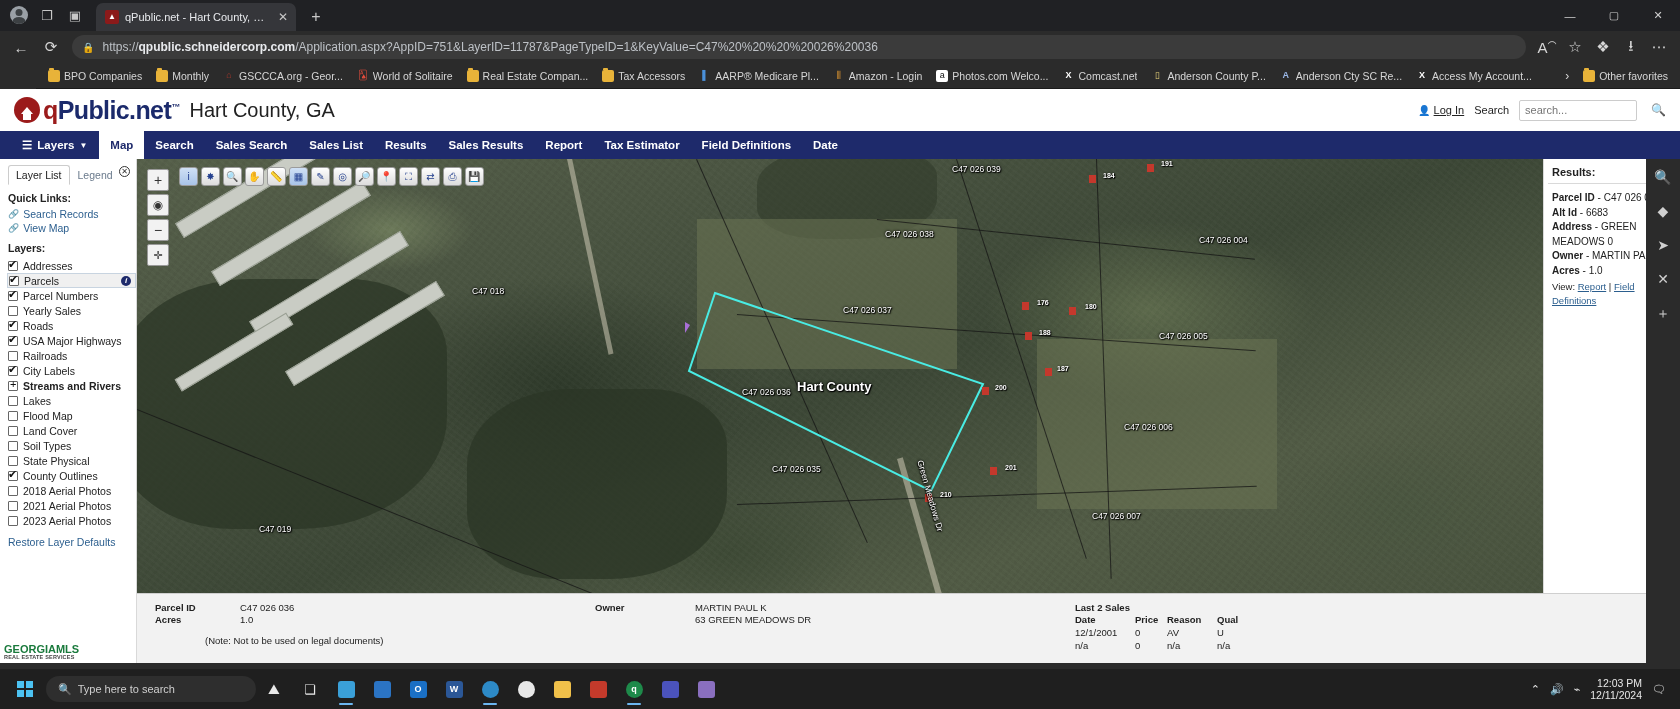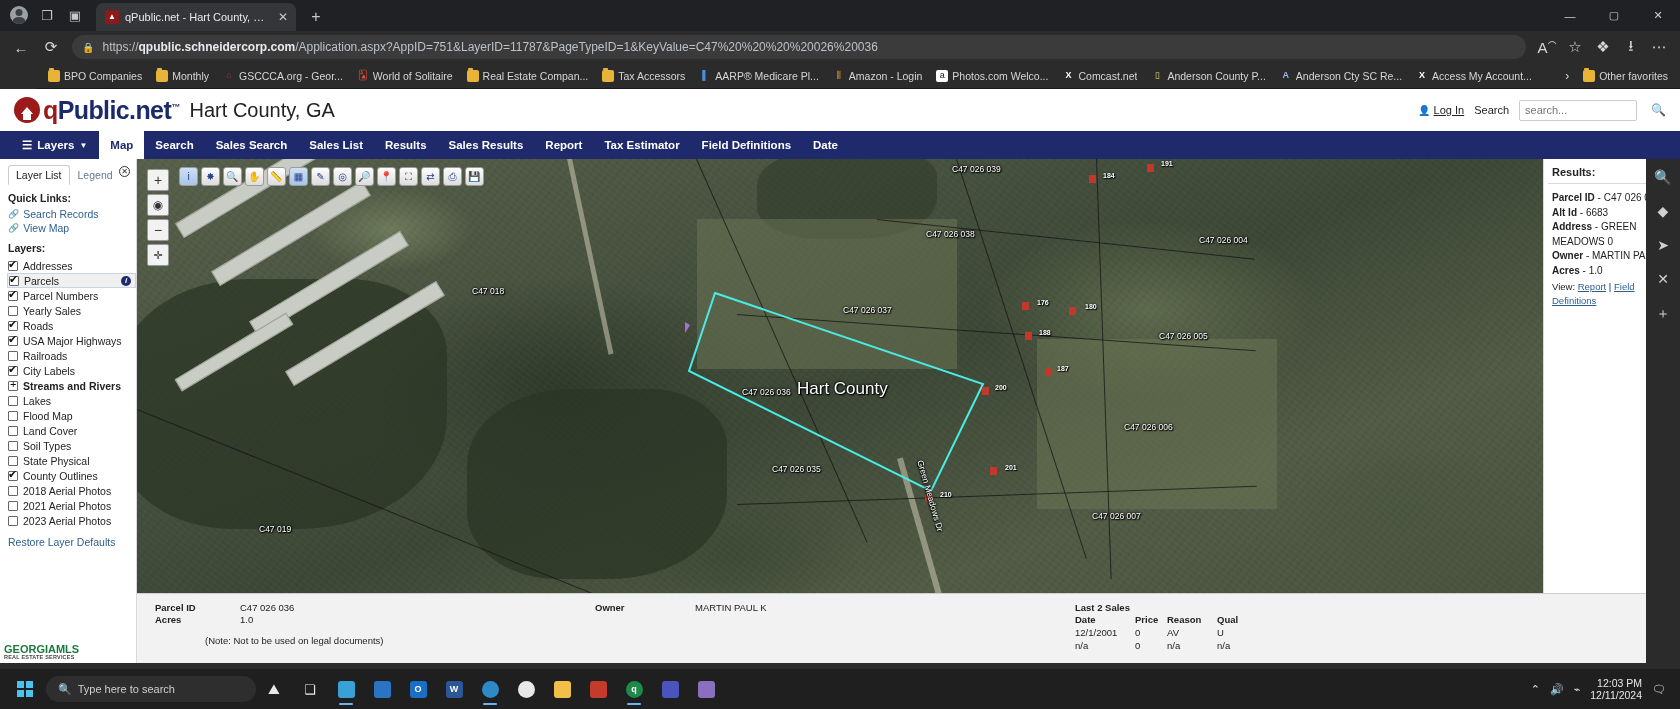--- a/index.html
+++ b/index.html
@@ -197,21 +197,21 @@
   .field { position:absolute; background:#6b7553; opacity:.55; }
   .darkwood { position:absolute; background:#2b3526; opacity:.75; border-radius:40% 30% 45% 35%;}
   .bldg { position: absolute; background: #c9ccc4; border: 1px solid #9aa094; }
   .roadline { position: absolute; background: rgba(205,200,180,.55); }
   .parcelline { position: absolute; background: rgba(20,20,20,.75); height: 1px; transform-origin: 0 0;}
   .map-label {
     position: absolute; color: #fff; font-size: 8.5px; white-space: nowrap;
     text-shadow: 0 0 2px #000, 0 0 3px #000, 1px 1px 1px #000;
     font-family: "Liberation Sans", sans-serif;
   }
-  .map-label.county { font-size: 17px; font-weight: 400; }
+  .map-label.county { font-size: 13px; font-weight: 700; }
   .addr-pt {
     position: absolute; color: #fff; font-size: 7px; font-weight:700;
     text-shadow: 0 0 2px #000,1px 1px 1px #000;
   }
   .addr-dot { position:absolute; width:7px; height:8px; background:#c4382c; }
 
   
   .zoomctl { position: absolute; left: 10px; top: 10px; width: 22px; }
   .zbtn {
     width: 22px; height: 22px; background: #f2f2f2; border: 1px solid #999;
@@ -593,21 +593,21 @@
         <div class="addr-dot" style="left:885px;top:143px"></div>
         <div class="addr-dot" style="left:932px;top:148px"></div>
         <div class="addr-dot" style="left:888px;top:173px"></div>
         <div class="addr-dot" style="left:908px;top:209px"></div>
         <div class="addr-dot" style="left:845px;top:228px"></div>
         <div class="addr-dot" style="left:853px;top:308px"></div>
         <div class="addr-dot" style="left:788px;top:335px"></div>
 
         <div id="map-overlay">
             <div class="map-label" style="left: 815px; top: 5px;">C47  026 039</div>
-            <div class="map-label" style="left: 789px; top: 70px;">C47  026 038</div>
+            <div class="map-label" style="left: 748px; top: 70px;">C47  026 038</div>
             <div class="map-label" style="left: 1062px; top: 76px;">C47  026 004</div>
             <div class="map-label" style="left: 706px; top: 146px;">C47  026 037</div>
             <div class="map-label" style="left: 1022px; top: 172px;">C47  026 005</div>
             <div class="map-label" style="left: 605px; top: 228px;">C47  026 036</div>
             <div class="map-label" style="left: 987px; top: 263px;">C47  026 006</div>
             <div class="map-label" style="left: 635px; top: 305px;">C47  026 035</div>
             <div class="map-label" style="left: 955px; top: 352px;">C47  026 007</div>
             <div class="map-label" style="left: 335px; top: 127px;">C47   018</div>
             <div class="map-label" style="left: 122px; top: 365px;">C47   019</div>
             <div class="addr-pt" style="left: 966px; top: 13px;">184</div>
@@ -707,20 +707,24 @@
               <span class="lab">Acres</span>
               <span class="val">1.0</span>
             </div>
           <div class="ds-note">(Note: Not to be used on legal documents)</div>
         </div>
         <div class="ds-col c2">
           <div class="ds-row">
               <span class="lab w2">Owner</span>
               <span class="val">MARTIN PAUL K</span>
             </div>
+          <div class="ds-row">
+              <span class="lab w2"></span>
+              <span class="val">63 GREEN MEADOWS DR</span>
+            </div>
         </div>
         <div class="ds-col c3">
           <div class="ds-sales-title">Last 2 Sales</div>
           <div class="ds-tbl">
             <div class="ds-th">Date</div>
             <div class="ds-th">Price</div>
             <div class="ds-th">Reason</div>
             <div class="ds-th">Qual</div>
             <div>12/1/2001</div>
             <div>0</div>

